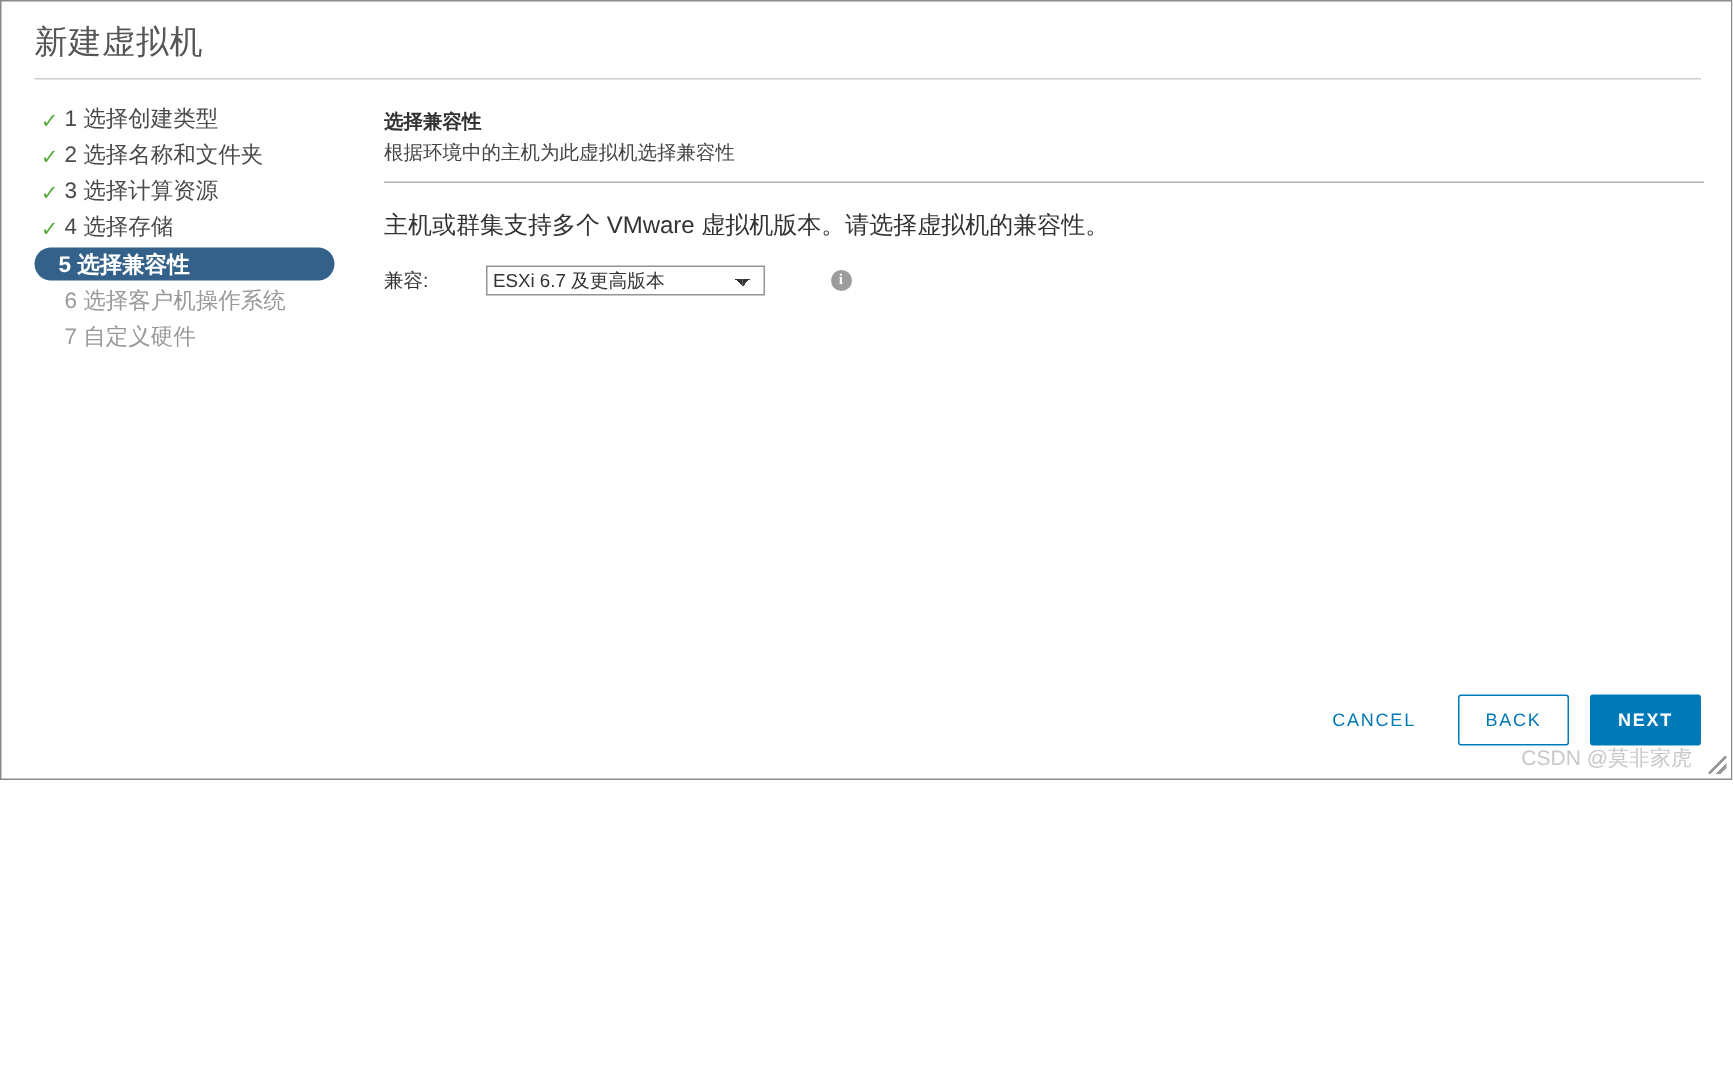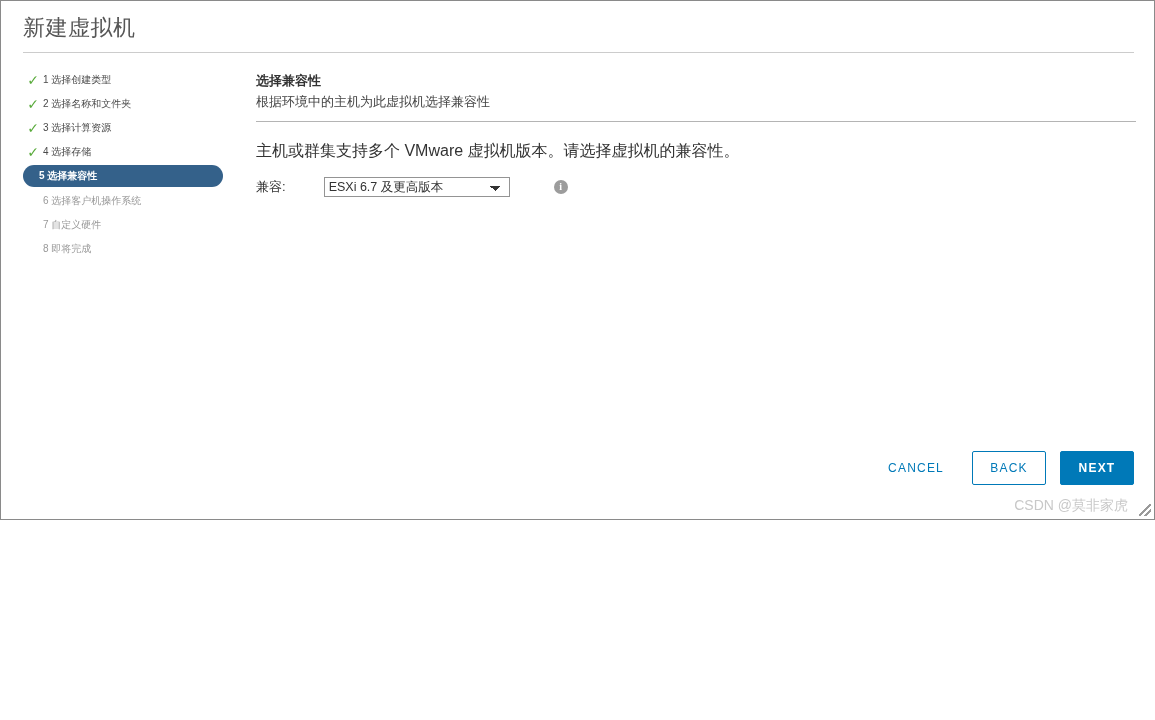--- a/index.html
+++ b/index.html
@@ -65,21 +65,21 @@
   .step .check {
     width: 20px;
     flex: 0 0 20px;
     text-align: center;
     font-size: 14px;
     line-height: 14px;
     color: #5aab3c;
     font-weight: bold;
   }
   .step .slabel {
-    font-size: 10px;
+    font-size: 15px;
     color: #4a4a4a;
     white-space: nowrap;
   }
   .step.pending .slabel { color: #999999; }
   .step.active {
     background: #34618a;
     border-radius: 11px;
     width: 200px;
     height: 22px;
     padding-left: 16px;
@@ -176,21 +176,21 @@
   .note {
     font-size: 13px;
     color: #333333;
     margin-top: 17px;
     line-height: 18px;
   }
   
   .footer {
     position: absolute;
     right: 20px;
-    bottom: 34px;
+    bottom: 22px;
     display: flex;
     align-items: flex-end;
   }
   .btn {
     font-family: "Liberation Sans", "DejaVu Sans", sans-serif;
     font-size: 12px;
     letter-spacing: 1.2px;
     cursor: pointer;
     box-sizing: border-box;
     display: inline-flex;
@@ -278,24 +278,20 @@
       <span class="slabel">5 选择兼容性</span>
     </div>
     <div class="step pending">
       <span class="check">✓</span>
       <span class="slabel">6 选择客户机操作系统</span>
     </div>
     <div class="step pending">
       <span class="check">✓</span>
       <span class="slabel">7 自定义硬件</span>
     </div>
-    <div class="step pending">
-      <span class="check">✓</span>
-      <span class="slabel">8 即将完成</span>
-    </div>
   </div>
 
   <div class="content">
     <div class="content-title">选择兼容性</div>
     <div class="content-sub">根据环境中的主机为此虚拟机选择兼容性</div>
     <div class="content-rule"></div>
     <div class="para">主机或群集支持多个 VMware 虚拟机版本。请选择虚拟机的兼容性。</div>
 
     <div class="compat-row">
       <span class="compat-label">兼容:</span>

